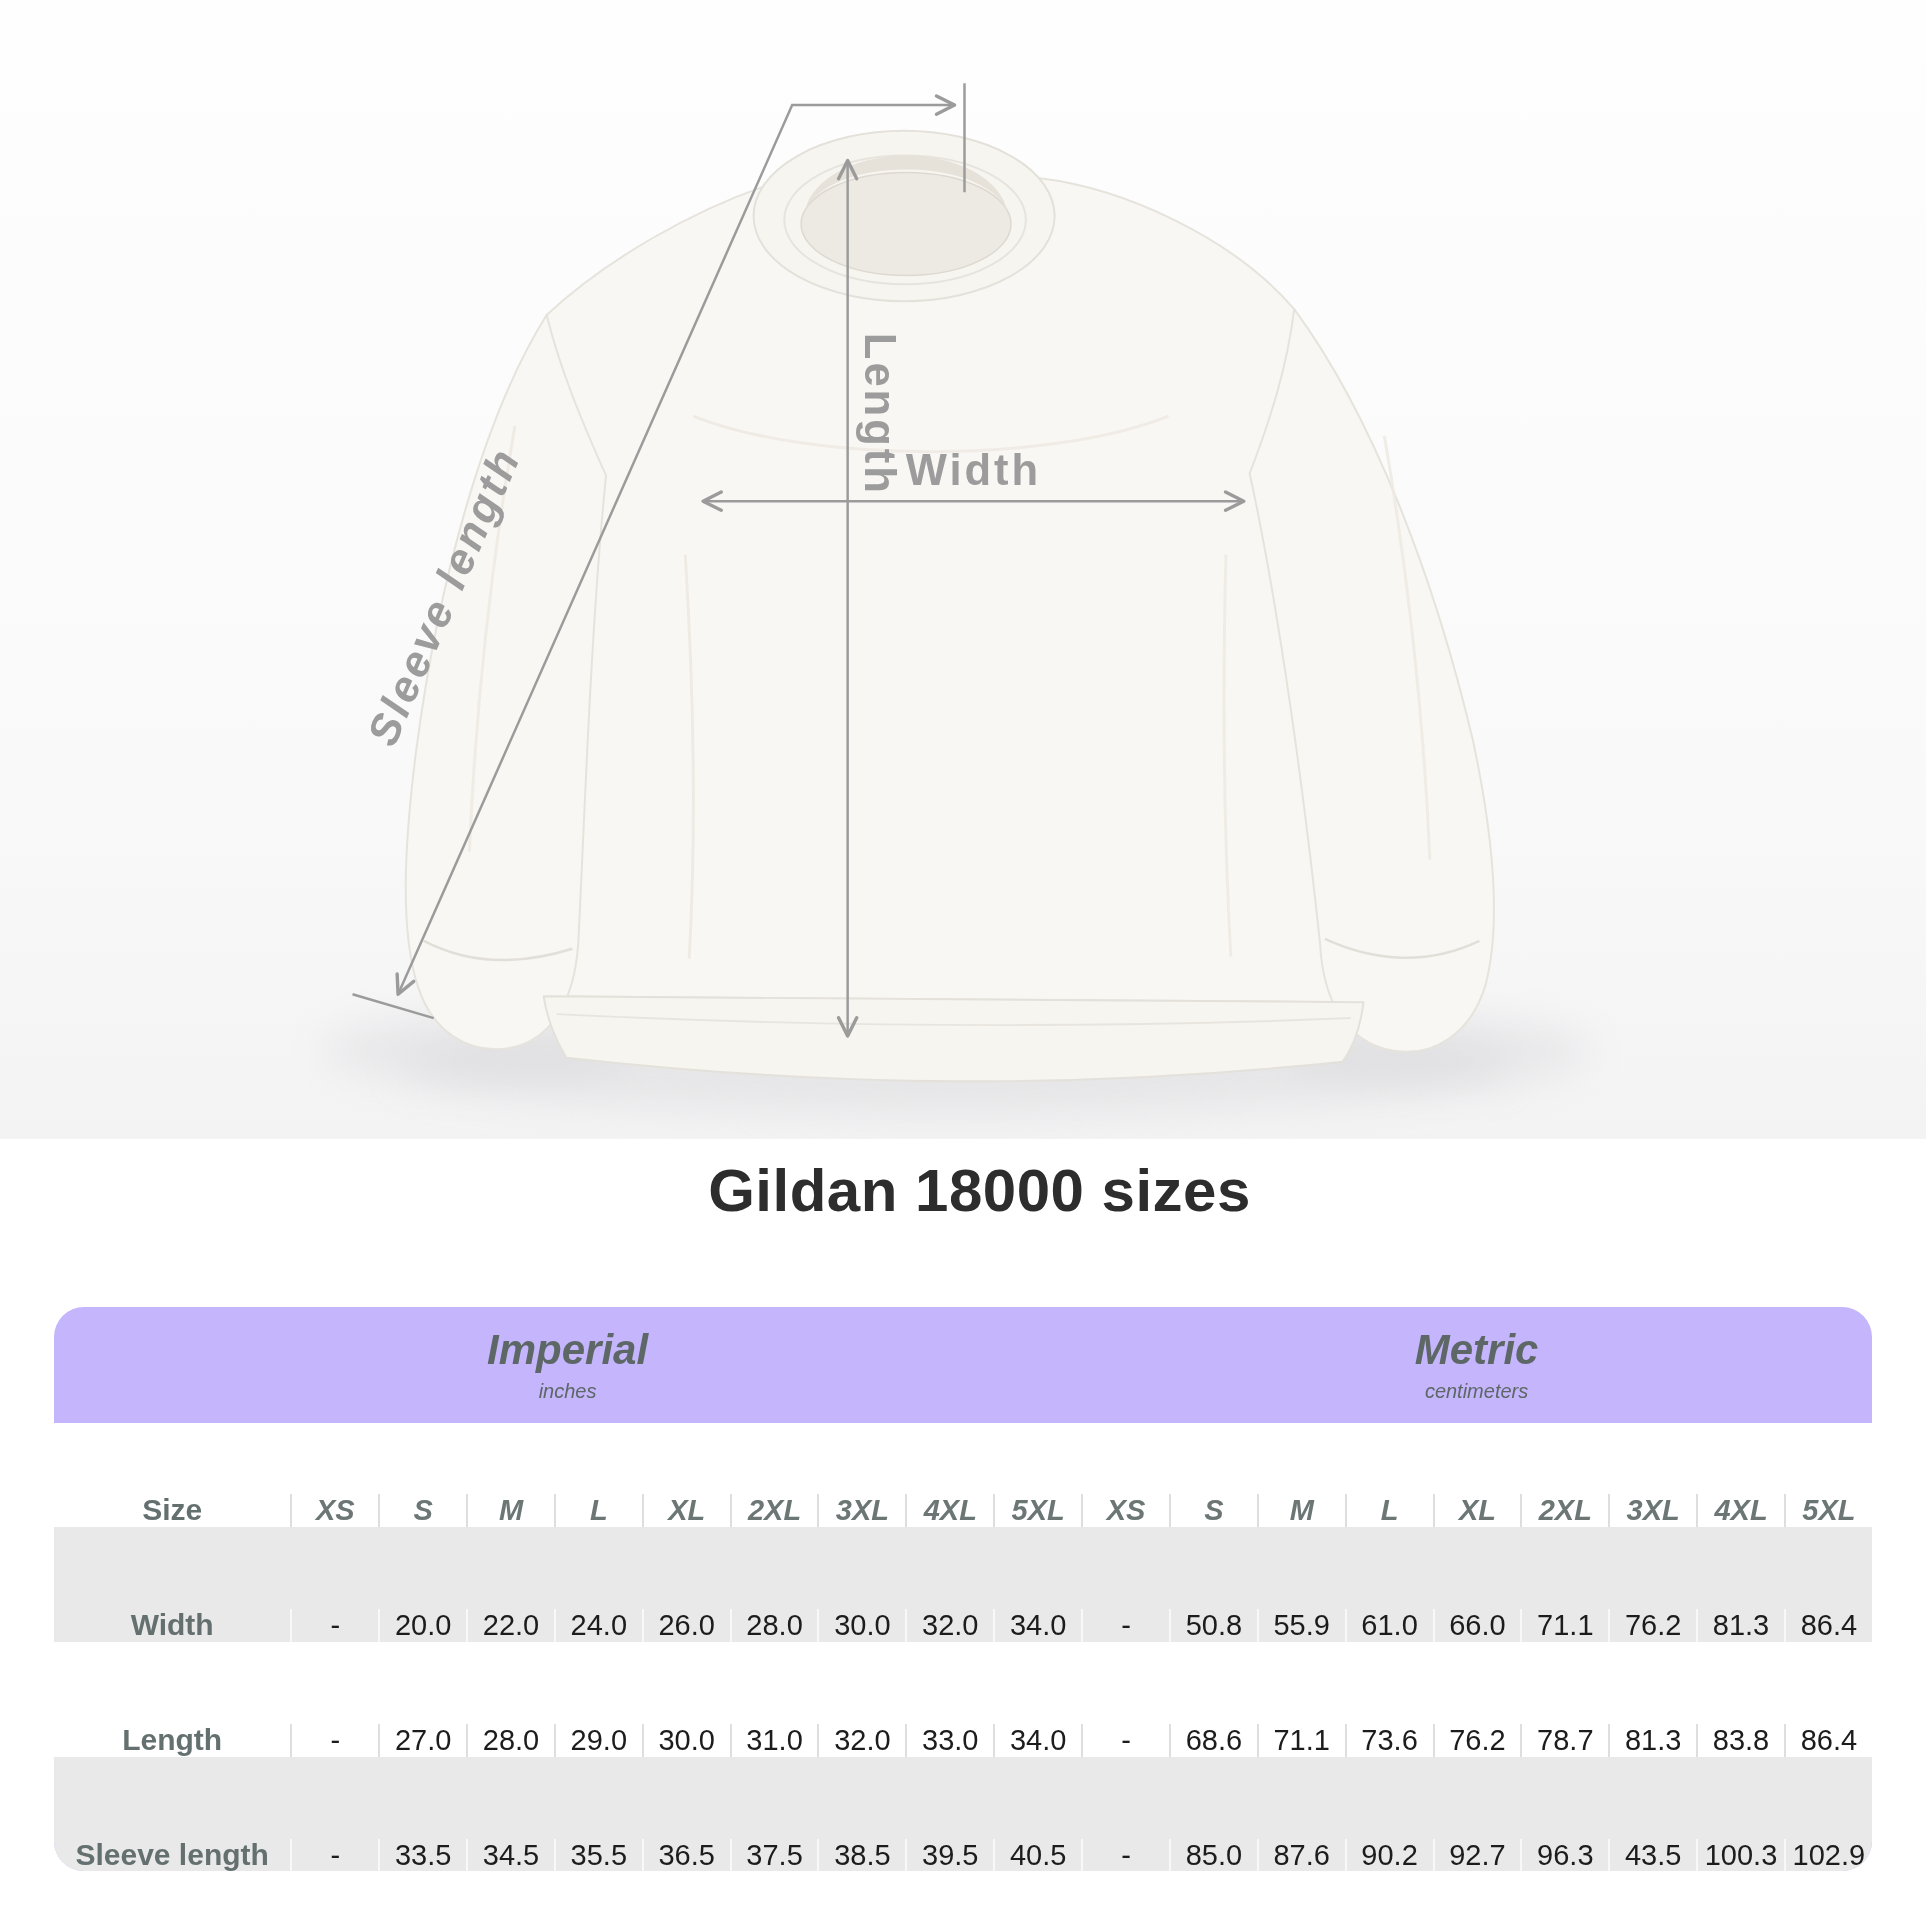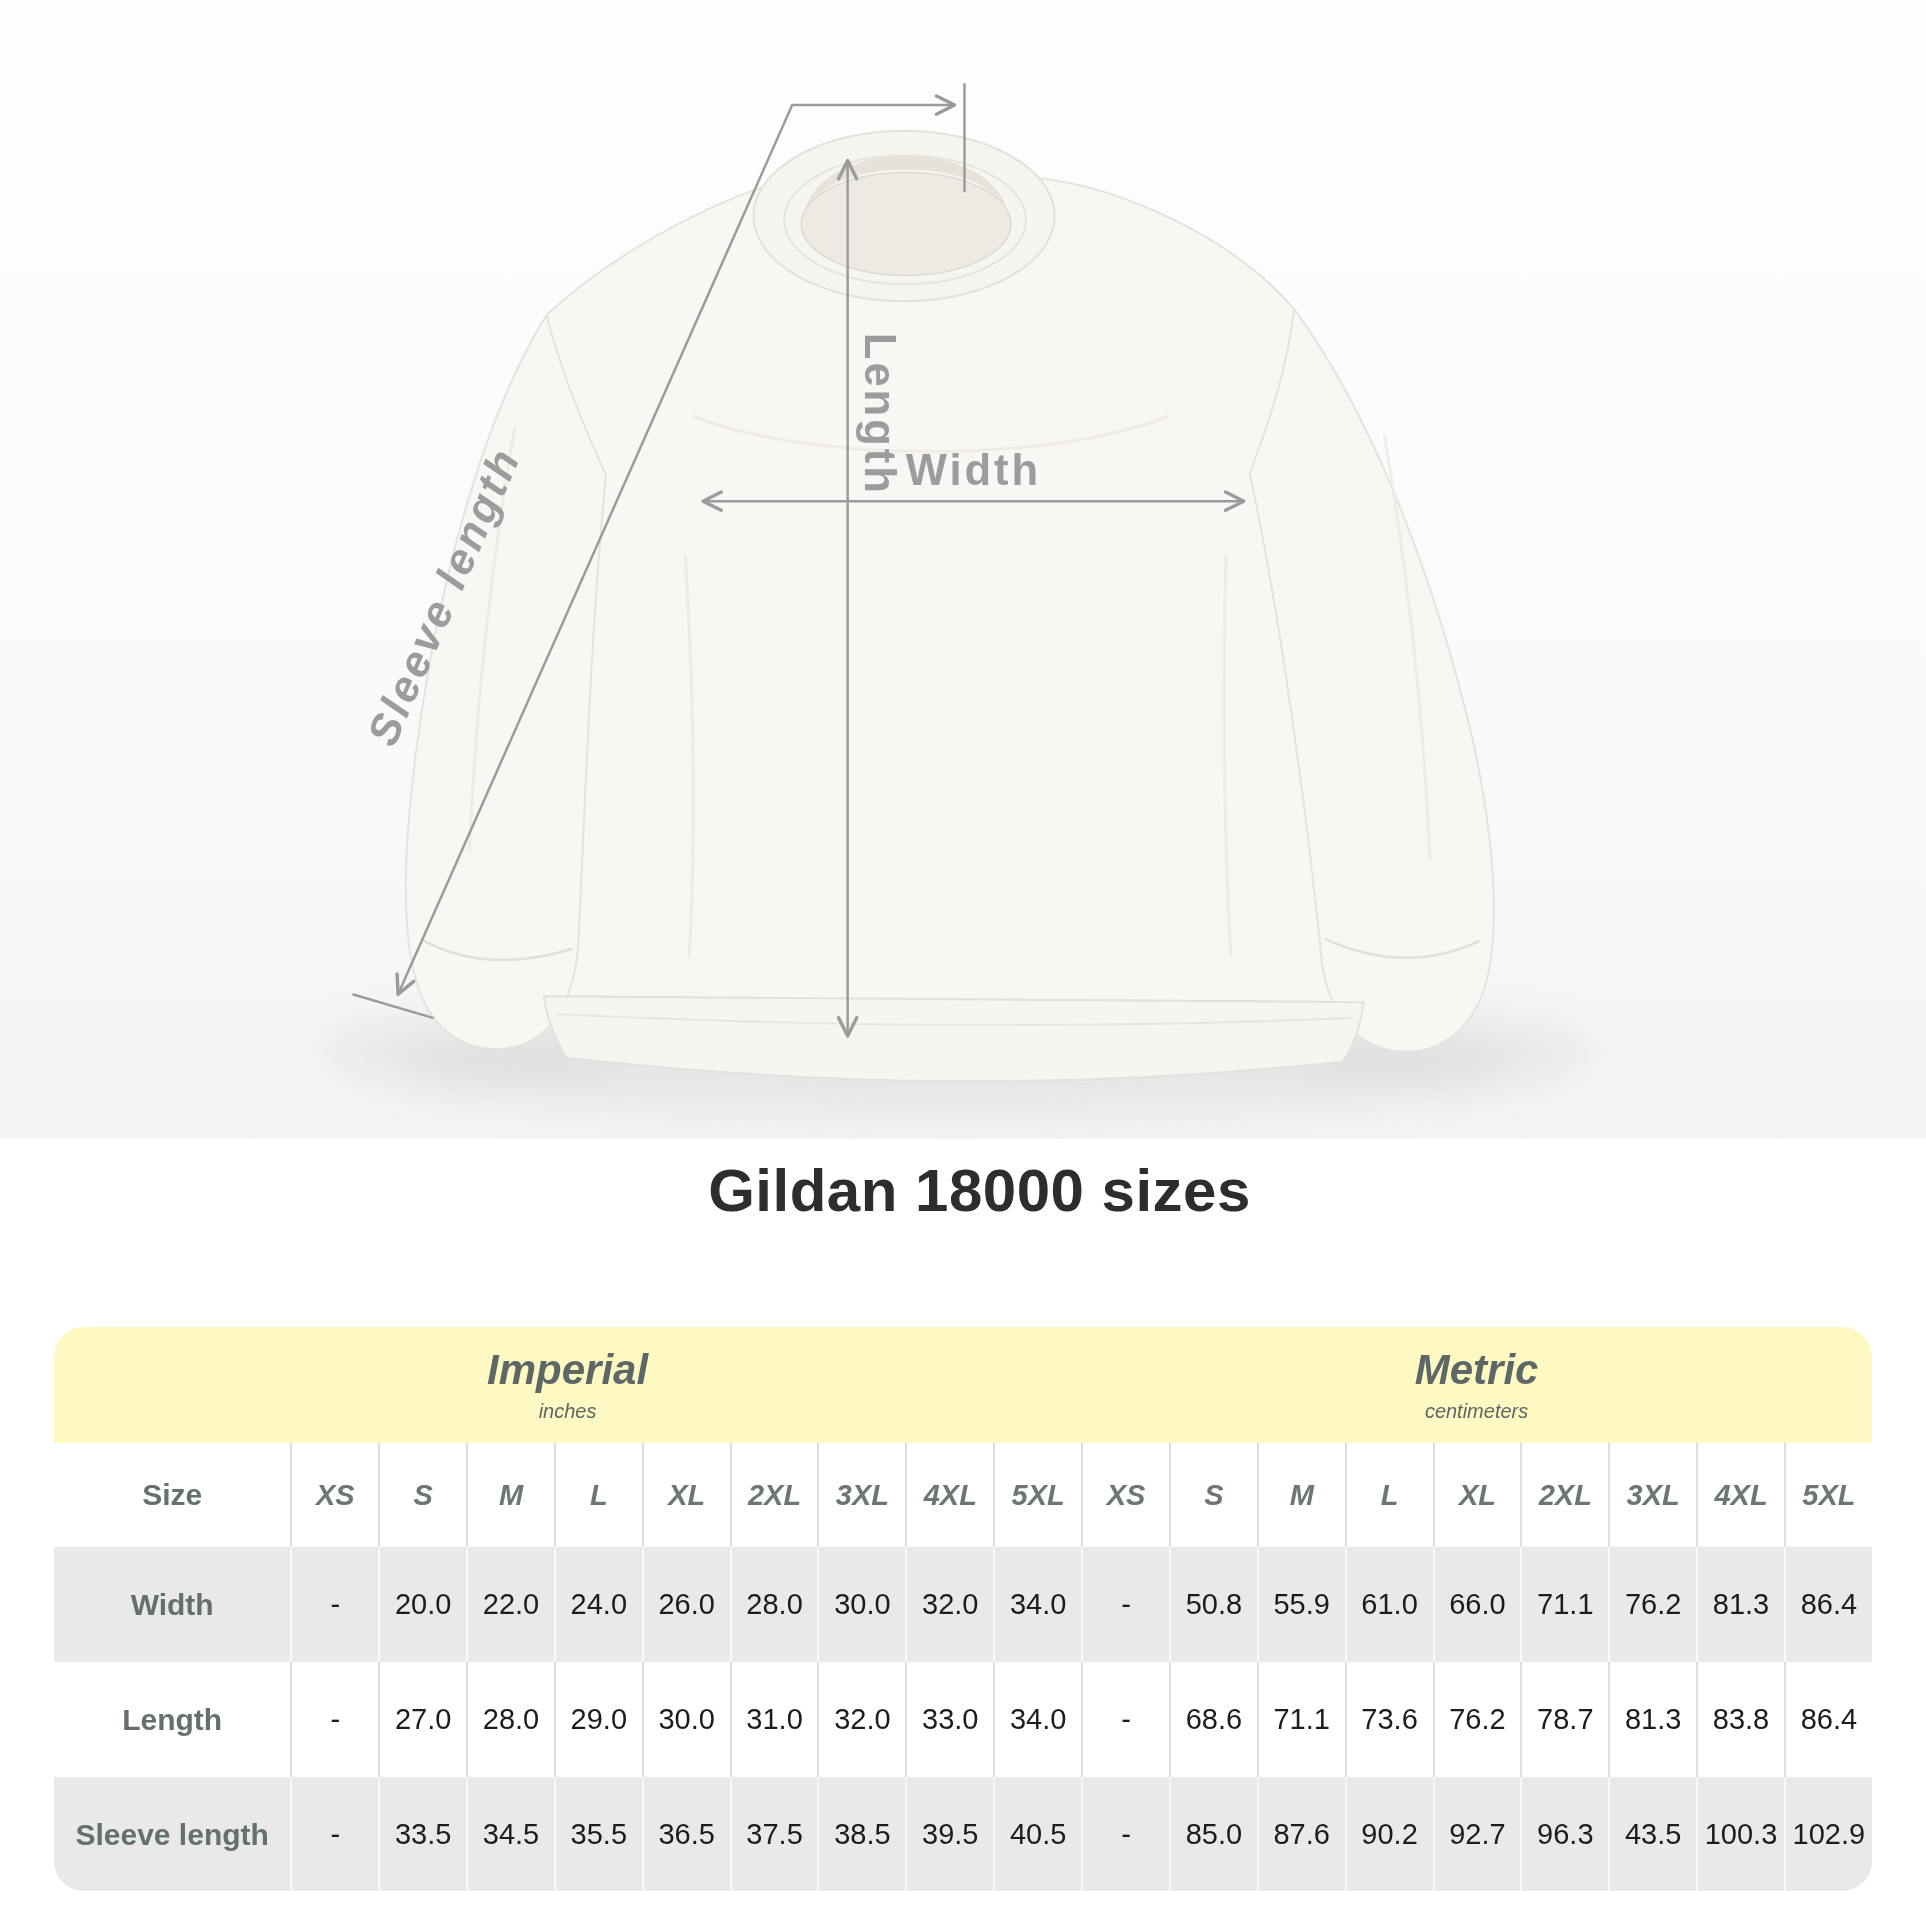--- a/index.html
+++ b/index.html
@@ -22,30 +22,30 @@
     margin: 0; font-size: 60px; font-weight: bold; color: #2d2d2d; letter-spacing: 0.5px;
   }
   .caption p {
     margin: 16px 0 0 0; font-size: 33px; font-style: italic; color: #4b4b4b;
   }
 
   
   .size-table {
     position: absolute; top: 1307px; left: 54px;
     width: 1818px; height: 564px;
-    background: #fef9c3; border-radius: 30px; overflow: hidden; margin-top: 20px;
+    background: #c4b5fd; border-radius: 30px; overflow: hidden;
   }
   .unit-row { display: flex; height: 116px; align-items: center; }
   .unit-group { text-align: center; }
   .unit-group.left  { width: 56.5%; }
   .unit-group.right { width: 43.5%; }
   .unit-title { font-size: 42px; font-weight: bold; font-style: italic; color: #5d6766; line-height: 1; }
   .unit-sub   { font-size: 20px; font-style: italic; color: #5d6766; margin-top: 10px; line-height: 1; }
 
-  .grid-row { display: flex; }
+  .grid-row { display: flex; align-items: flex-end; }
   .grid-row.size-row { height: 104px; background: #ffffff; --sep: #dedede; }
   .grid-row.data-row { height: 115px; }
   .grid-row.data-row.white { background: #ffffff; --sep: #dedede; }
   .grid-row.data-row.gray  { background: #e9e9e9; --sep: #f8f8f8; }
 
   .cell {
     display: flex; align-items: center; justify-content: center;
     box-sizing: border-box;
   }
   .cell + .cell { border-left: 2px solid var(--sep); }

